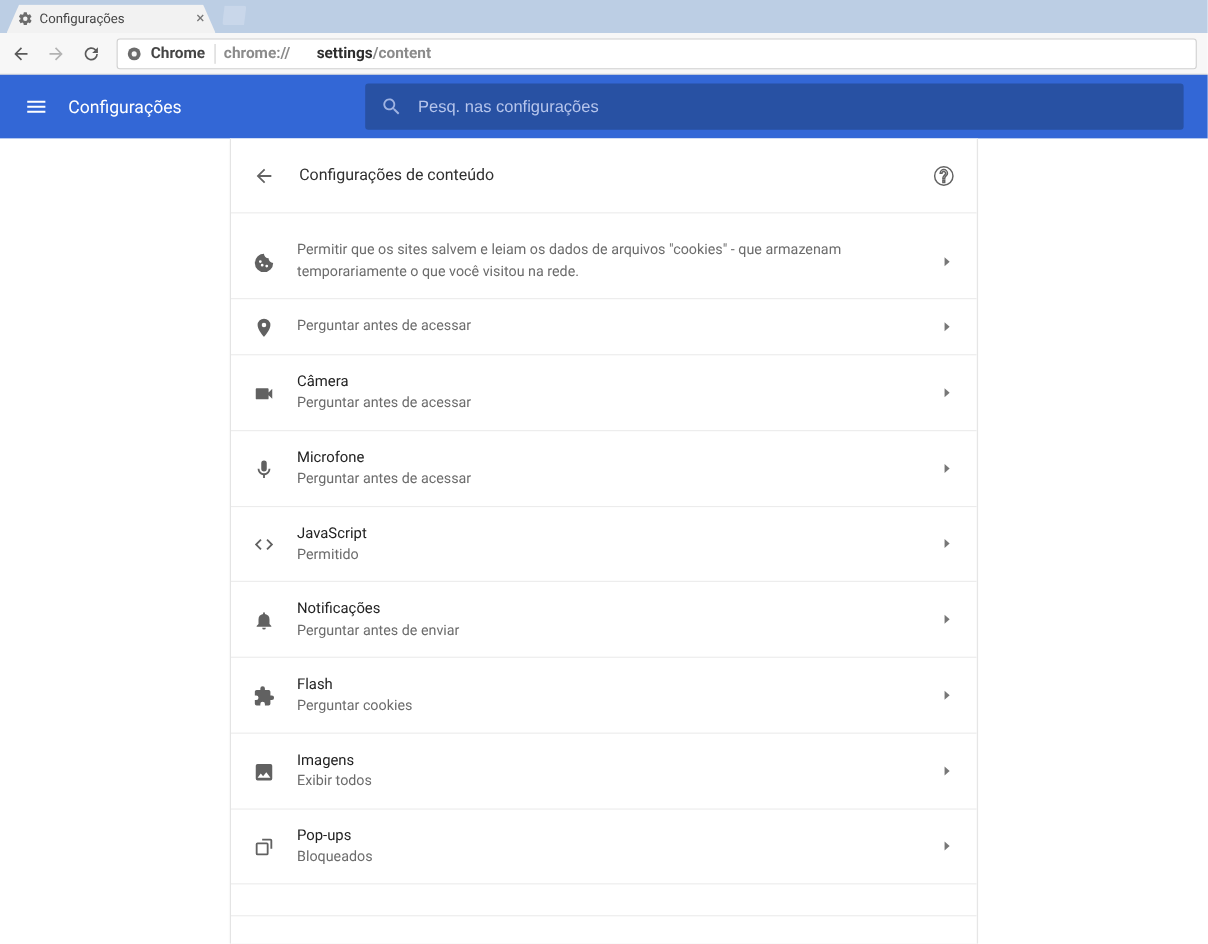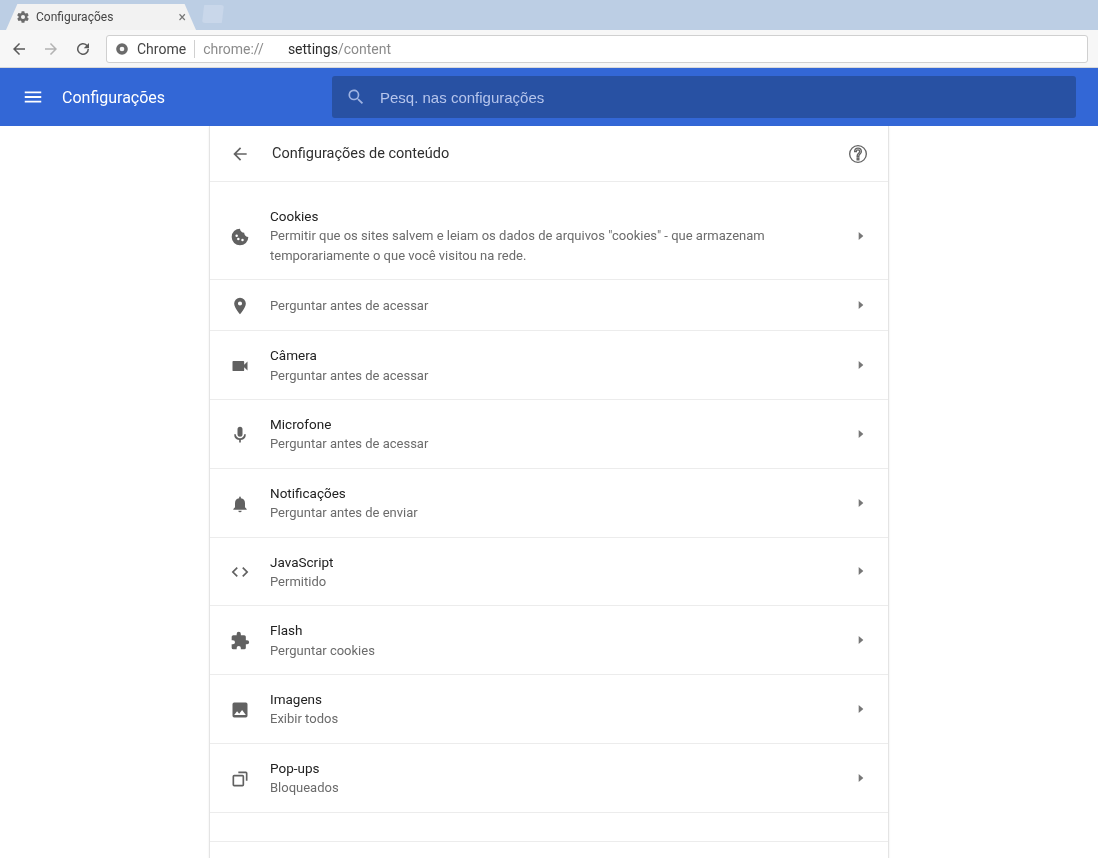--- a/index.html
+++ b/index.html
@@ -45,20 +45,21 @@
   }
   
   .urlbar {
     height: 38px;
     border-bottom: 1px solid #d9d9d9;
     display: flex;
     align-items: center;
     padding: 0 10px;
     gap: 14px;
     background: #f7f7f7;
+    font-weight: bold;
   }
   .urlbar .navbtn { width:18px; height:18px; fill:#5a5a5a; cursor:pointer; }
   .urlbar .navbtn.dis { fill:#b3b3b3; }
   .omnibox {
     flex: 1;
     height: 28px;
     background: #fff;
     border: 1px solid #d0d0d0;
     border-radius: 3px;
     display: flex;
@@ -111,21 +112,21 @@
   }
   .card {
     width: 680px;
     background:#fff;
     border-left:1px solid #e4e4e4;
     border-right:1px solid #e4e4e4;
     box-shadow: 0 1px 2px rgba(0,0,0,0.08);
     overflow:hidden;
   }
   .card-header {
-    height: 56px;
+    height: 68px;
     display:flex;
     align-items:center;
     padding: 0 20px;
     gap: 22px;
     border-bottom: 1px solid #ececec;
   }
   .card-header svg { width:20px; height:20px; fill:#636363; cursor:pointer;}
   .card-header .title { font-size:14.5px; color:#2f2f2f; }
   .card-header .help { margin-left:auto; }
   .spacer { height: 10px; }
@@ -204,21 +205,20 @@
           <path d="M12 2a10 10 0 1 0 10 10A10 10 0 0 0 12 2zm1 17h-2v-2h2zm2.07-7.75-.9.92A3.4 3.4 0 0 0 13 15h-2v-.5a4 4 0 0 1 1.17-2.83l1.24-1.26A2 2 0 0 0 12 7a2 2 0 0 0-2 2H8a4 4 0 0 1 8 0 3.18 3.18 0 0 1-.93 2.25z" fill="none" stroke="#636363" stroke-width="1.6"></path>
         </svg>
     </div>
     <div class="spacer"></div>
 
     <div class="row">
       <svg class="icon" viewBox="0 0 24 24">
           <path d="M12 2a10 10 0 0 0 0 20 10 10 0 0 0 10-10 5 5 0 0 1-5-5 5 5 0 0 1-5-5zM8 9a1.5 1.5 0 1 1-1.5 1.5A1.5 1.5 0 0 1 8 9zm2 7a1.5 1.5 0 1 1 1.5-1.5A1.5 1.5 0 0 1 10 16zm5 1a1.5 1.5 0 1 1 1.5-1.5A1.5 1.5 0 0 1 15 17z"></path>
         </svg>
       <div class="texts">
-        <div class="t">Cookies</div>
         <div class="s">Permitir que os sites salvem e leiam os dados de arquivos "cookies" - que armazenam temporariamente o que você visitou na rede.</div>
       </div>
       <svg class="chev" viewBox="0 0 24 24">
           <path d="M8 5l8 7-8 7z"></path>
         </svg>
     </div>
 
     <div class="row">
       <svg class="icon" viewBox="0 0 24 24">
           <path d="M12 2a7 7 0 0 0-7 7c0 5.25 7 13 7 13s7-7.75 7-13a7 7 0 0 0-7-7zm0 9.5A2.5 2.5 0 1 1 14.5 9 2.5 2.5 0 0 1 12 11.5z"></path>
@@ -252,38 +252,38 @@
         <div class="t">Microfone</div>
         <div class="s">Perguntar antes de acessar</div>
       </div>
       <svg class="chev" viewBox="0 0 24 24">
           <path d="M8 5l8 7-8 7z"></path>
         </svg>
     </div>
 
     <div class="row">
       <svg class="icon" viewBox="0 0 24 24">
+          <path d="M9.4 16.6 4.8 12l4.6-4.6L8 6l-6 6 6 6zM14.6 7.4 19.2 12l-4.6 4.6L16 18l6-6-6-6z"></path>
+        </svg>
+      <div class="texts">
+        <div class="t">JavaScript</div>
+        <div class="s">Permitido</div>
+      </div>
+      <svg class="chev" viewBox="0 0 24 24">
+          <path d="M8 5l8 7-8 7z"></path>
+        </svg>
+    </div>
+
+    <div class="row">
+      <svg class="icon" viewBox="0 0 24 24">
           <path d="M12 22a2 2 0 0 0 2-2h-4a2 2 0 0 0 2 2zm6-6V11a6 6 0 0 0-5-5.91V4a1 1 0 0 0-2 0v1.09A6 6 0 0 0 6 11v5l-2 2v1h16v-1z"></path>
         </svg>
       <div class="texts">
         <div class="t">Notificações</div>
         <div class="s">Perguntar antes de enviar</div>
-      </div>
-      <svg class="chev" viewBox="0 0 24 24">
-          <path d="M8 5l8 7-8 7z"></path>
-        </svg>
-    </div>
-
-    <div class="row">
-      <svg class="icon" viewBox="0 0 24 24">
-          <path d="M9.4 16.6 4.8 12l4.6-4.6L8 6l-6 6 6 6zM14.6 7.4 19.2 12l-4.6 4.6L16 18l6-6-6-6z"></path>
-        </svg>
-      <div class="texts">
-        <div class="t">JavaScript</div>
-        <div class="s">Permitido</div>
       </div>
       <svg class="chev" viewBox="0 0 24 24">
           <path d="M8 5l8 7-8 7z"></path>
         </svg>
     </div>
 
     <div class="row">
       <svg class="icon" viewBox="0 0 24 24">
           <path d="M20.5 11H19V7a2 2 0 0 0-2-2h-4V3.5a2.5 2.5 0 0 0-5 0V5H4a2 2 0 0 0-2 2v4h1.5a2.5 2.5 0 0 1 0 5H2v4a2 2 0 0 0 2 2h4v-1.5a2.5 2.5 0 0 1 5 0V22h4a2 2 0 0 0 2-2v-4h1.5a2.5 2.5 0 0 0 0-5z"></path>
         </svg>

